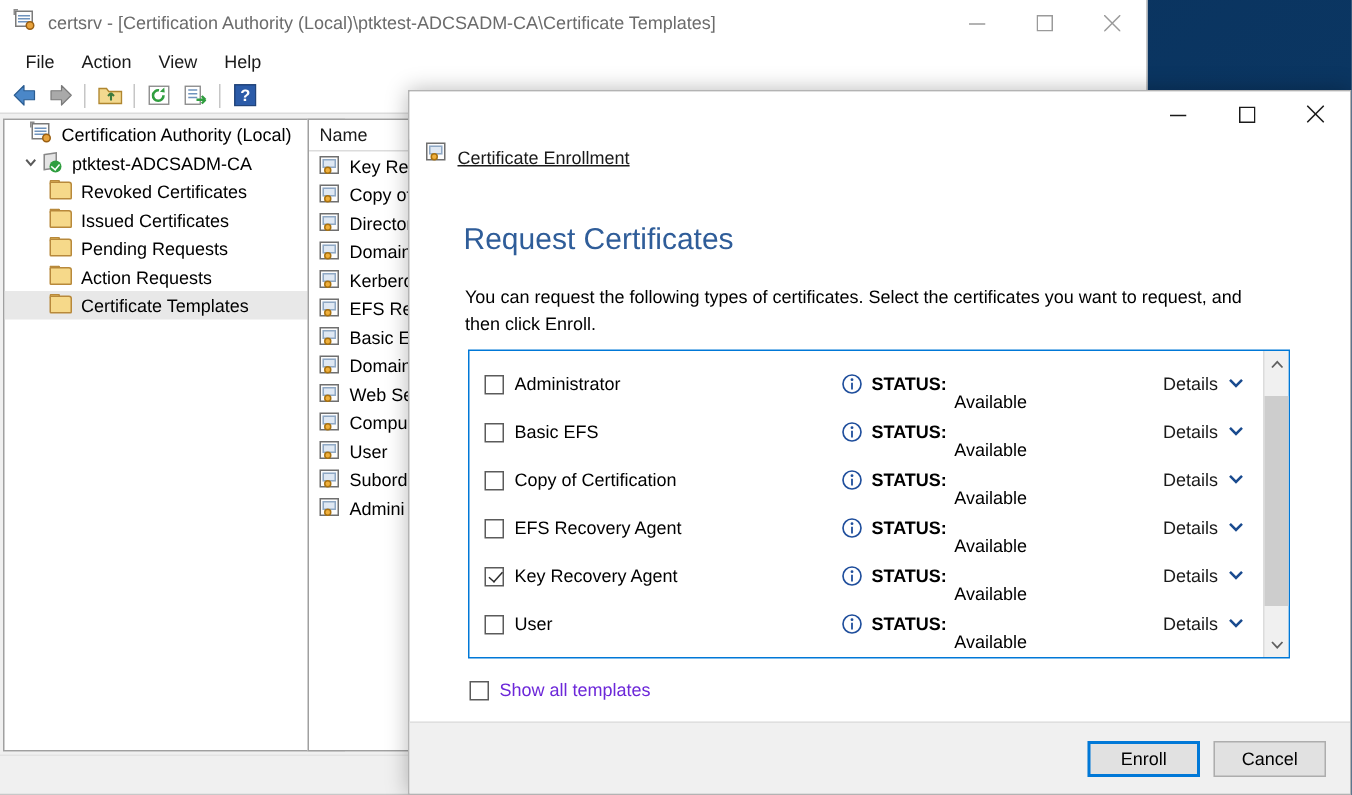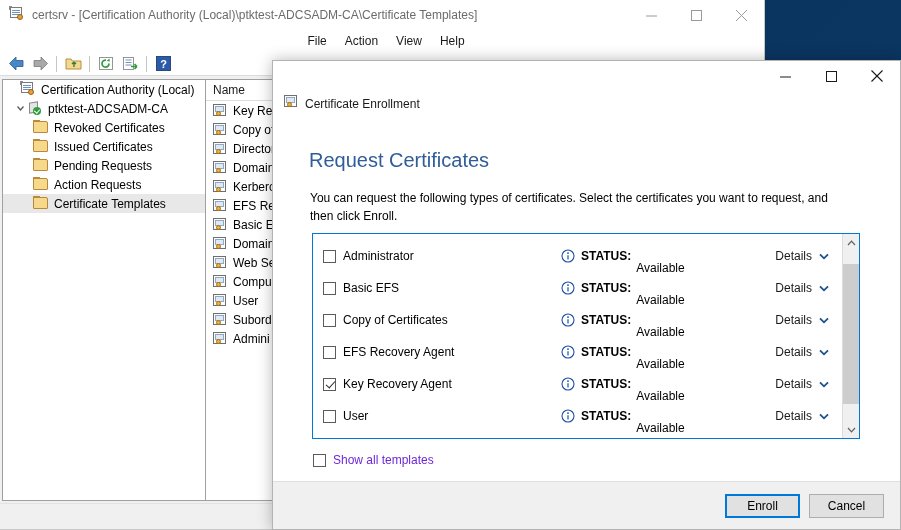--- a/index.html
+++ b/index.html
@@ -66,21 +66,20 @@
   #mmc-menubar {
     position: absolute;
     left: 0; top: 30px;
     width: 100%;
     height: 22px;
     background: #ffffff;
     display: flex;
     align-items: center;
     padding-left: 8px;
     box-sizing: border-box;
-    justify-content: center;
   }
   .menu-item {
     font-size: 12px;
     color: #1a1a1a;
     padding: 2px 9px;
     line-height: 16px;
   }
 
   
   #mmc-toolbar {
@@ -334,20 +333,21 @@
     position: absolute;
     left: 0; top: 34px;
     display: flex;
     align-items: center;
     padding-left: 10px;
   }
   #dlg-header .hdr-ico { margin-right: 7px; }
   #dlg-header .hdr-txt {
     font-size: 12px;
     color: #1a1a1a;
+    text-decoration: underline;
   }
   #dlg-heading {
     position: absolute;
     left: 36px; top: 88px;
     font-size: 20px;
     color: #2f5d99;
     font-weight: normal;
     margin: 0;
   }
   #dlg-desc {
@@ -860,21 +860,21 @@
             </span>
             <span class="details-cell">
               <span>Details</span>
               <span class="chev"><svg width="10" height="7" viewBox="0 0 10 7">
                   <path d="M1 1.3 L5 5.3 L9 1.3" fill="none" stroke="#1a4b8f" stroke-width="1.7"></path>
                 </svg></span>
             </span>
           </div>
           <div class="cert-row">
             <span class="cb"></span>
-            <span class="cert-name">Copy of Certificates</span>
+            <span class="cert-name">Copy of Certification</span>
             <span class="status-cell">
               <span class="info-ico"><svg width="14" height="14" viewBox="0 0 14 14">
                   <circle cx="7" cy="7" r="6" fill="none" stroke="#1f4e9c" stroke-width="1.1"></circle>
                   <circle cx="7" cy="4.1" r="0.95" fill="#1f4e9c"></circle>
                   <path d="M7 6.2 L7 10.6" stroke="#1f4e9c" stroke-width="1.2"></path>
                 </svg></span>
               <span class="status-label">STATUS:</span>
               <span class="status-value">Available</span>
             </span>
             <span class="details-cell">

